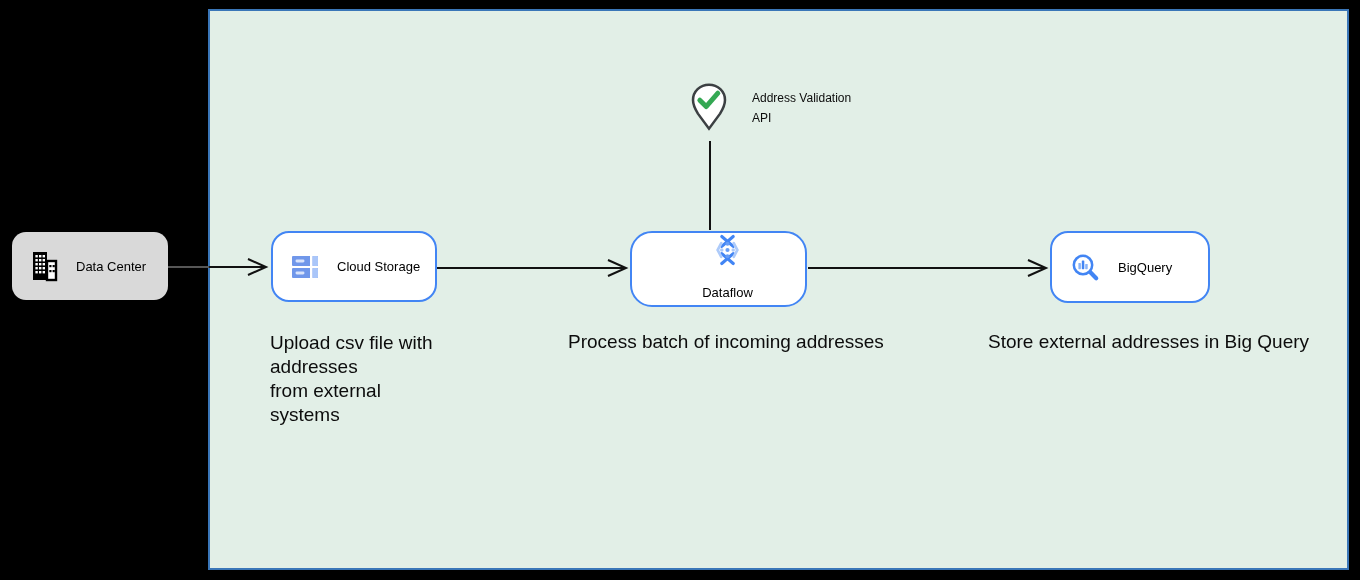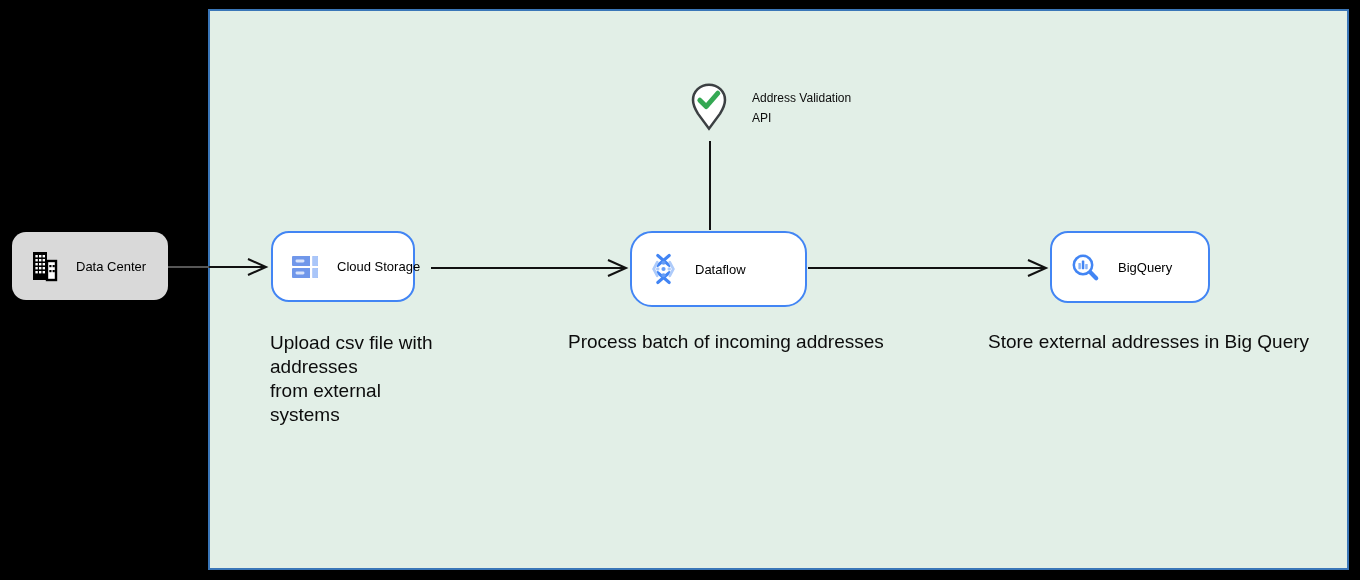--- a/index.html
+++ b/index.html
@@ -11,22 +11,22 @@
     position:absolute;left:208px;top:9px;width:1141px;height:561px;
     box-sizing:border-box;background:#e2efe7;border:2px solid #3a76b8;
   }
   .connector-layer{position:absolute;left:0;top:0;width:1360px;height:580px;pointer-events:none;}
   .node{
     position:absolute;display:flex;align-items:center;box-sizing:border-box;
     padding-left:18px;gap:18px;border-radius:18px;
   }
   .node .label{font-size:13px;color:#000;white-space:nowrap;text-align:center;}
   .node-datacenter{left:12px;top:232px;width:156px;height:68px;background:#d9d9d9;border-radius:14px;}
-  .node-cloudstorage{left:271px;top:231px;width:144px;height:71px;background:#fff;border:2.5px solid #4285f4;}
-  .node-dataflow{left:630px;top:231px;width:177px;height:76px;background:#fff;border:2.5px solid #4285f4;border-radius:22px;}
+  .node-cloudstorage{left:271px;top:231px;width:166px;height:71px;background:#fff;border:2.5px solid #4285f4;}
+  .node-dataflow{left:630px;top:231px;width:177px;height:76px;background:#fff;border:2.5px solid #4285f4;border-radius:22px;flex-direction:column;}
   .node-bigquery{left:1050px;top:231px;width:160px;height:72px;background:#fff;border:2.5px solid #4285f4;}
   .icon{display:inline-flex;flex:0 0 auto;}
   .pin-wrap{position:absolute;left:690px;top:80px;width:38px;height:54px;}
   .annotation-label{
     position:absolute;left:752px;top:88px;font-size:12px;line-height:20px;
     white-space:pre-line;color:#0c0c0c;
   }
   .caption{position:absolute;font-size:19px;line-height:24px;color:#0c0c0c;white-space:pre-line;}
   .caption-upload{left:270px;top:331px;}
   .caption-process{left:568px;top:330px;white-space:nowrap;}

